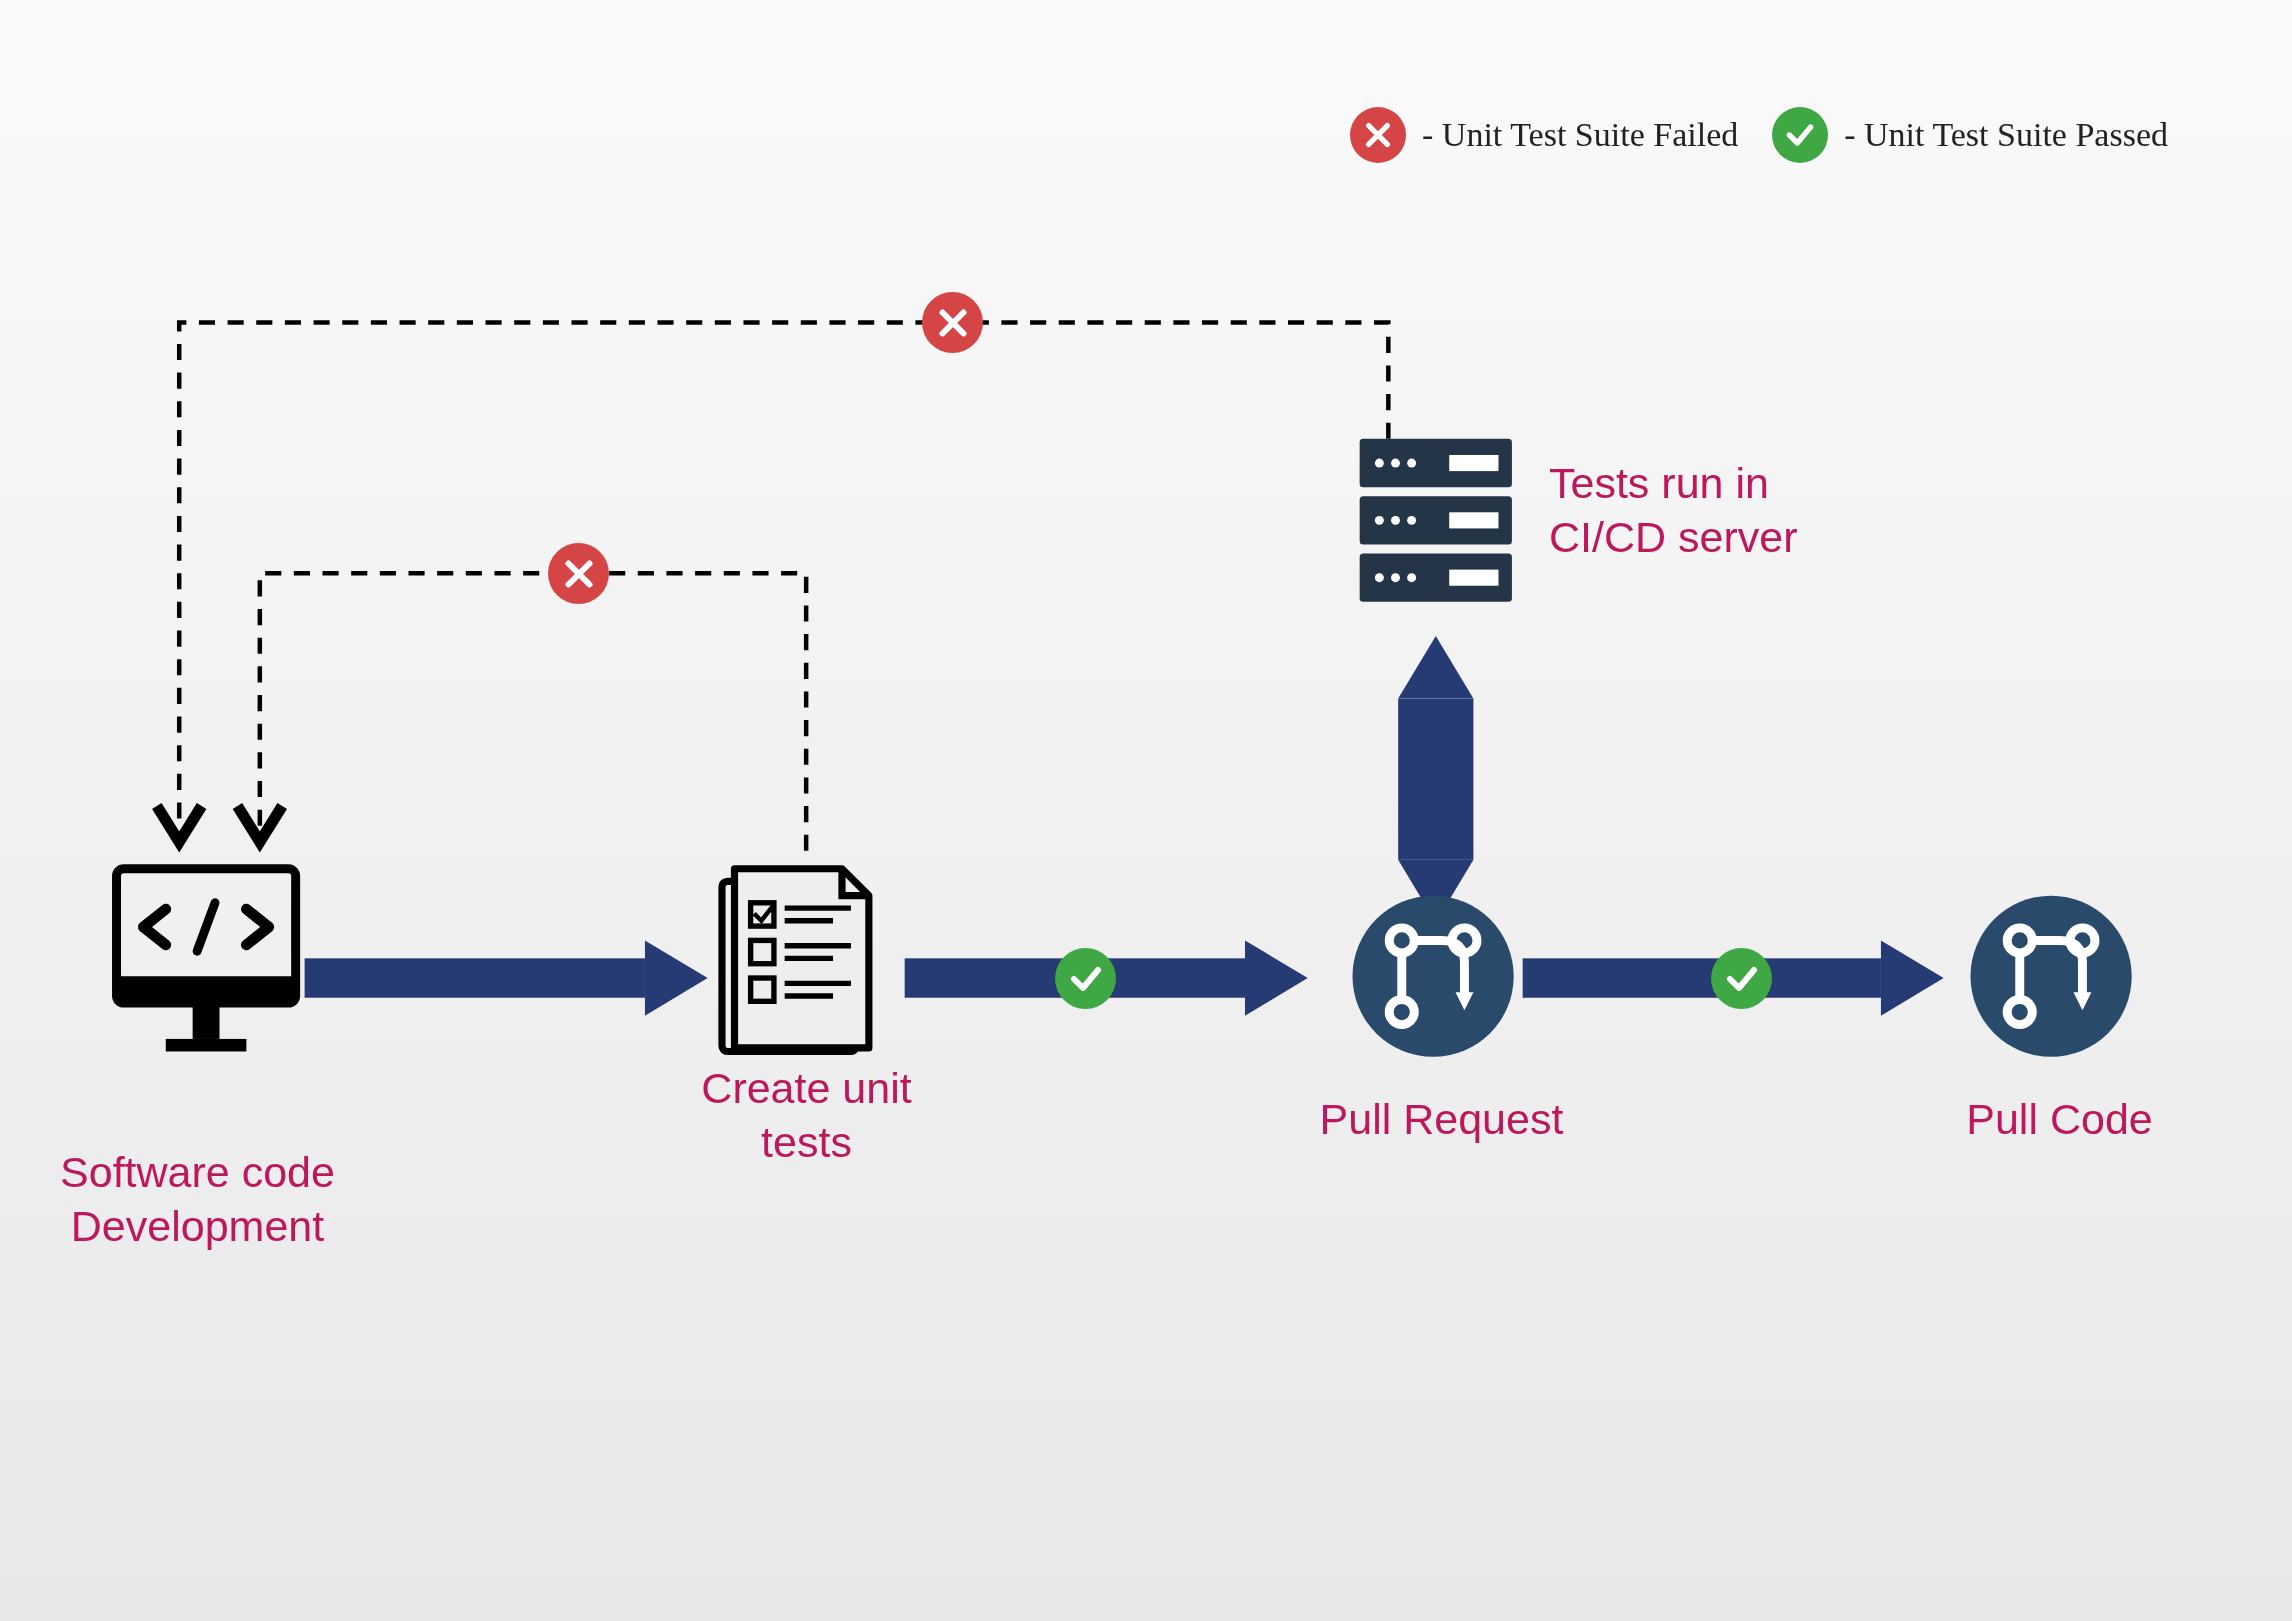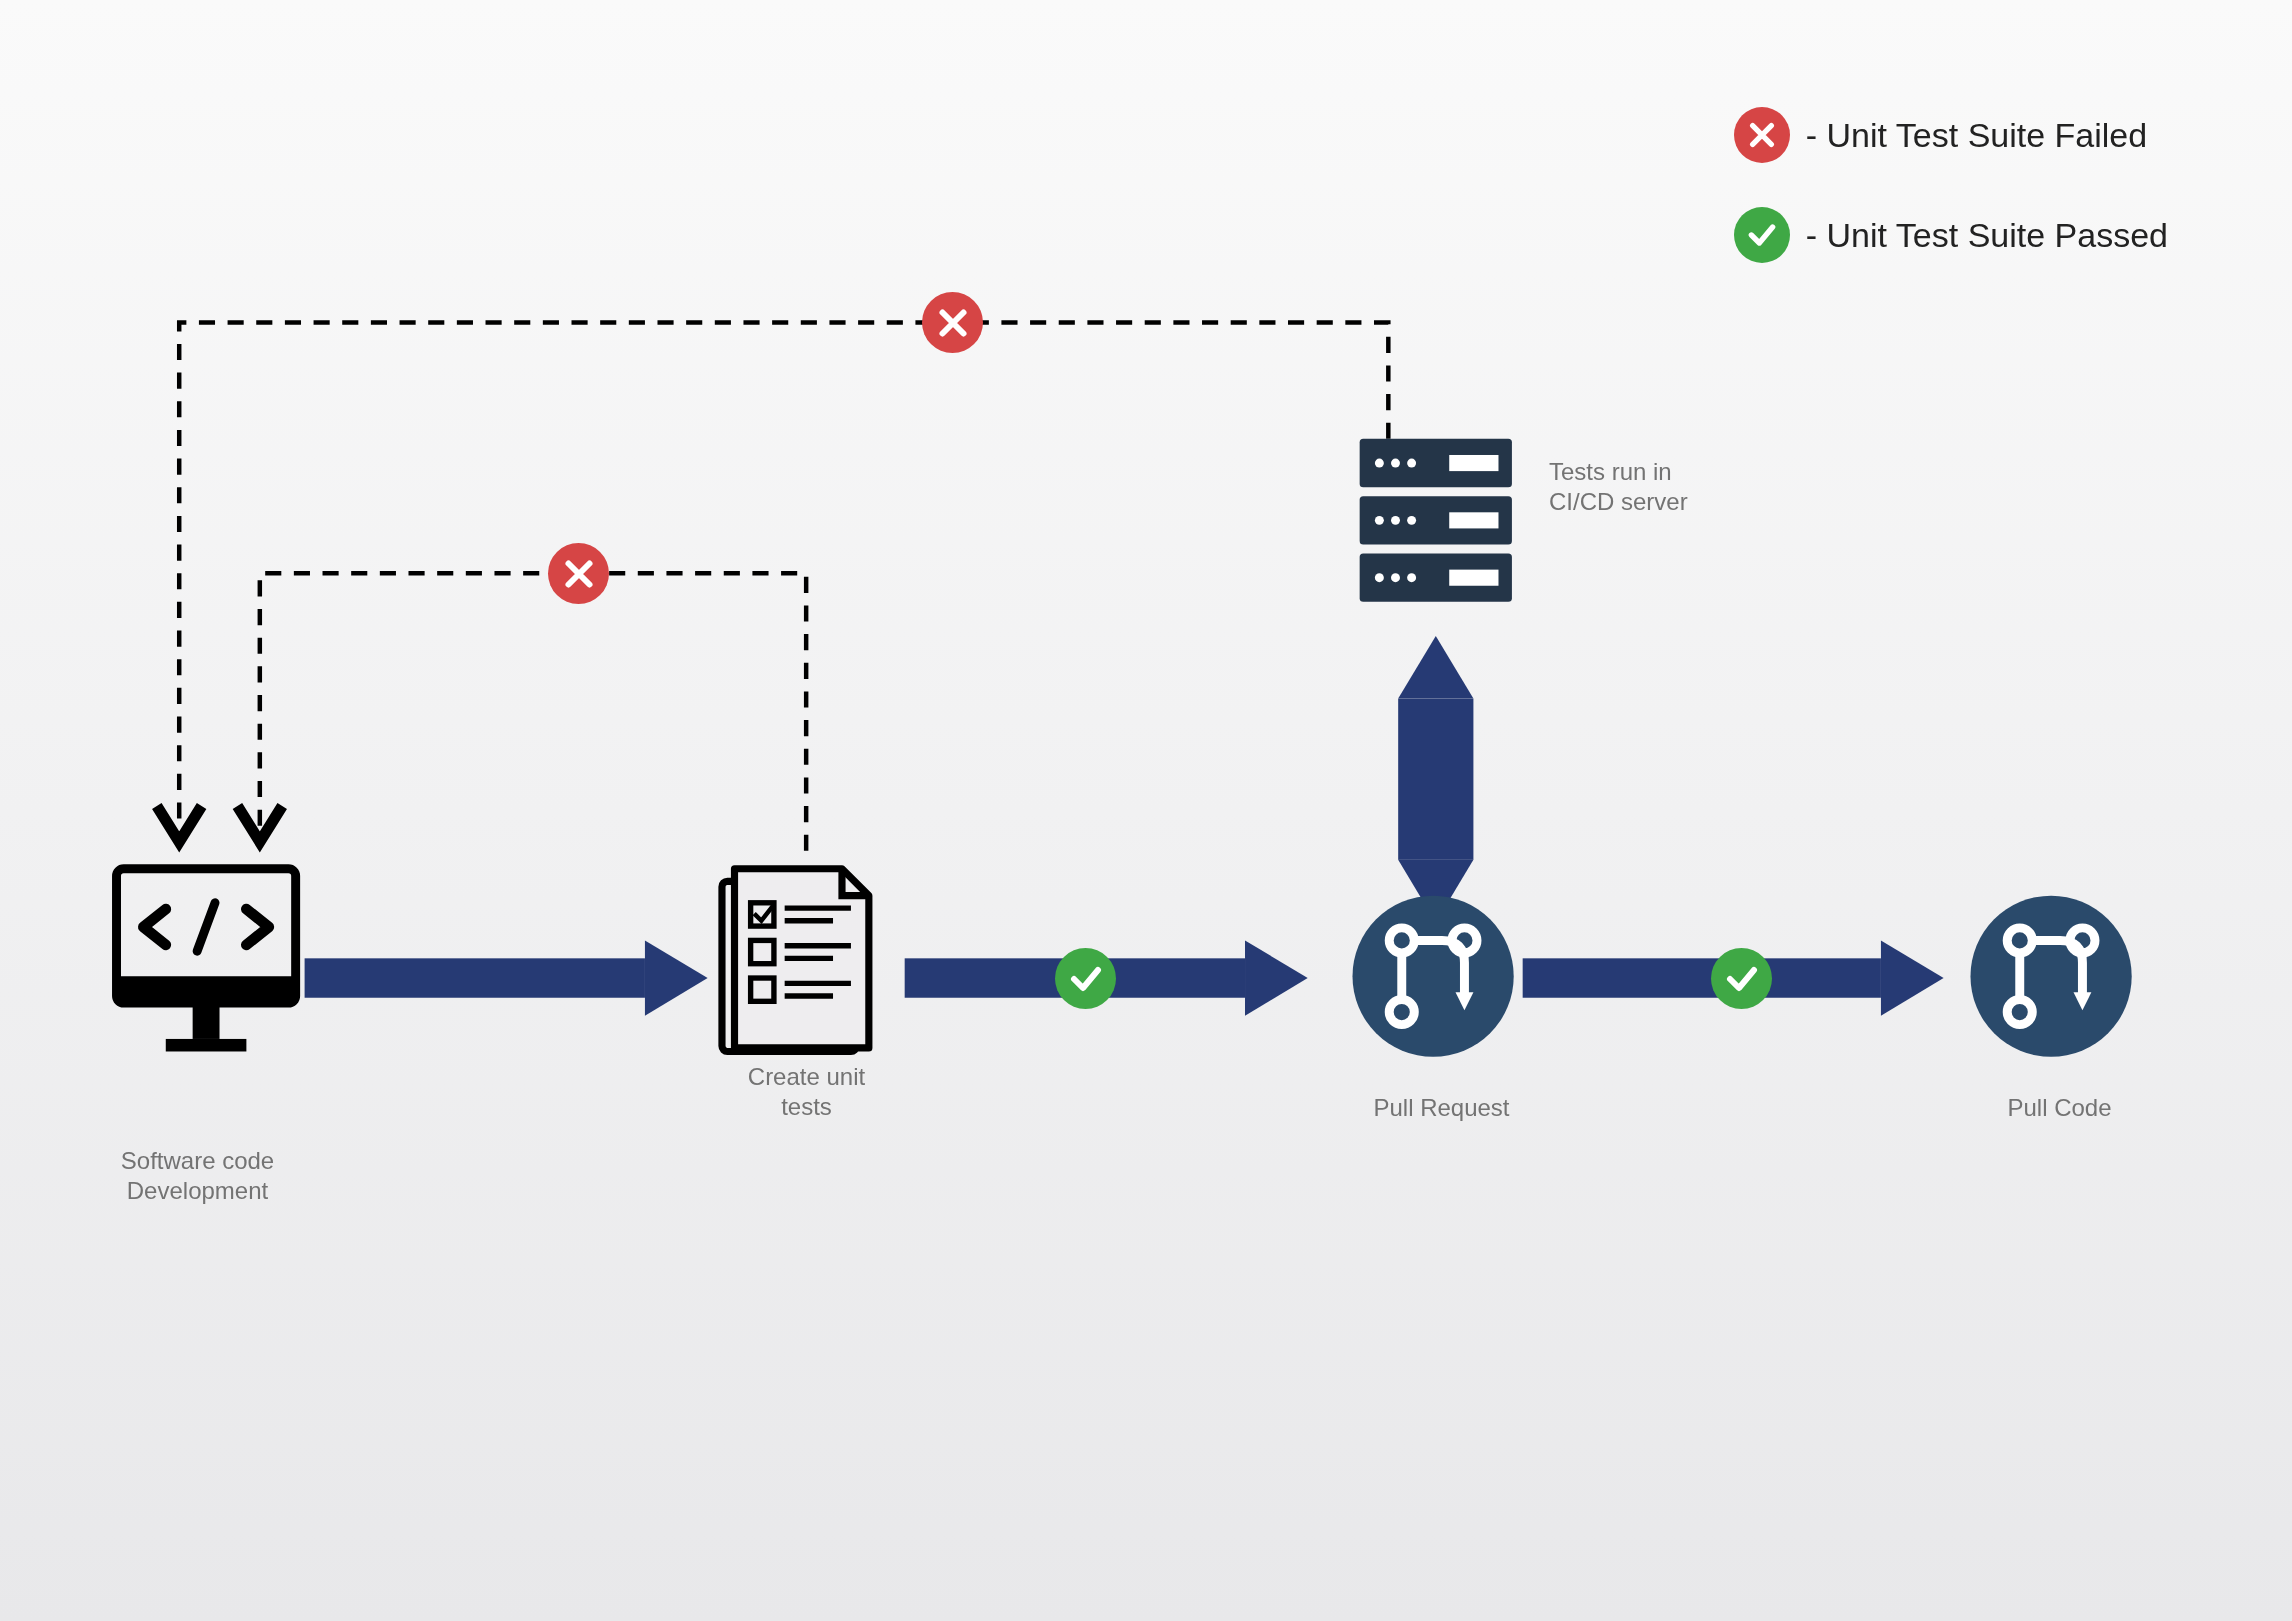--- a/index.html
+++ b/index.html
@@ -15,22 +15,23 @@
     position: absolute;
     top: 0; left: 0;
     width: 2293px;
     height: 1622px;
   }
   .legend {
     position: absolute;
     top: 107px;
     right: 125px;
     display: flex;
-    flex-direction: column;
-    gap: 44px;
+    flex-direction: row;
+    gap: 34px;
+    font-family: Liberation Serif, serif;
   }
   .legend-row {
     display: flex;
     align-items: center;
     gap: 16px;
     font-size: 34px;
     color: #222;
   }
   .badge {
     width: 56px;
@@ -39,22 +40,22 @@
     display: flex;
     align-items: center;
     justify-content: center;
     flex-shrink: 0;
   }
   .badge-fail { background: #d64545; }
   .badge-pass { background: #3fa845; }
   .badge svg { width: 32px; height: 32px; }
   .node-label {
     position: absolute;
-    font-size: 24px;
-    color: #737373;
+    font-size: 43px;
+    color: #be185d;
     text-align: center;
     line-height: 1.25;
     white-space: pre-line;
   }
   .flow-badge {
     position: absolute;
     width: 61px;
     height: 61px;
     border-radius: 50%;
     display: flex;

